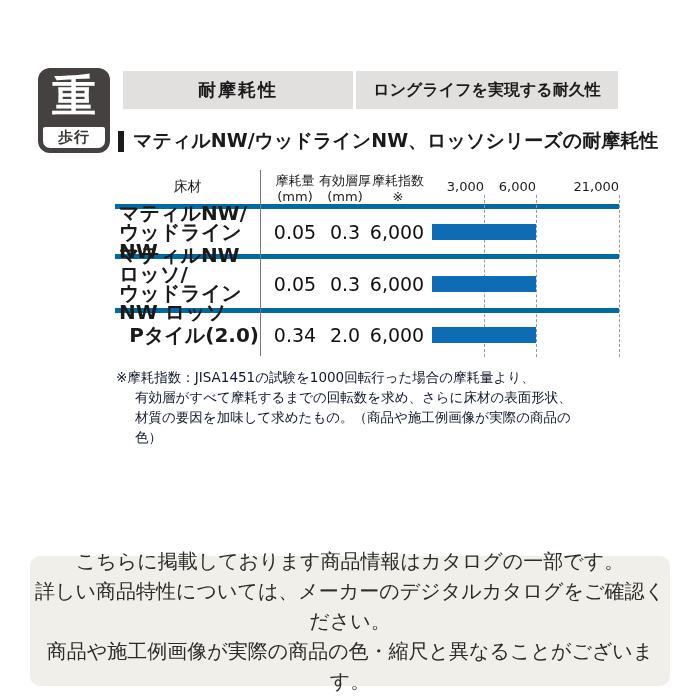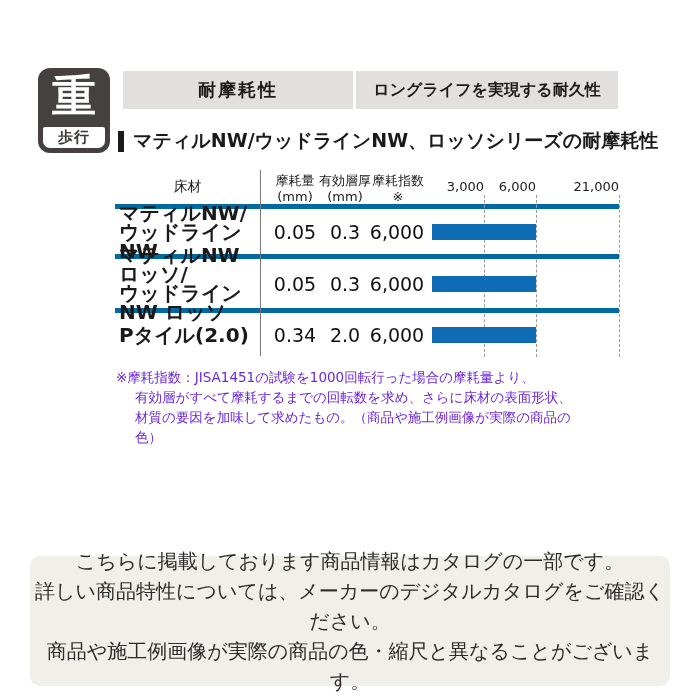--- a/index.html
+++ b/index.html
@@ -28,21 +28,21 @@
   .title-bar { position:absolute; left:118px; top:131px; width:6px; height:21px; background:#1a1a1a; }
   .sec-title { position:absolute; left:133px; top:128px; font-size:19px; font-weight:bold; }
 
   
   .tbl { position:absolute; left:115px; top:170px; width:504px; height:188px; }
   .trow { position:absolute; left:0; width:504px; }
   .trow.b { border-bottom:5px solid #0369a1;text-decoration:underline; }
   .thead { top:0; height:39px; }
   .r0 { top:39px; height:50px; }
   .r1 { top:89px; height:54px; }
-  .r2 { top:143px; height:44px; }
+  .r2 { top:143px; height:44px;text-align:right; }
   .vdiv { position:absolute; left:145px; top:0; width:1px; height:186px; background:#777; }
 
   .h-mat { position:absolute; left:0; top:8px; width:145px; text-align:center; font-size:14px; }
   .h-col { position:absolute; top:3px; width:60px; margin-left:-30px; text-align:center;
     font-size:13px; line-height:16px; }
   .h-c1 { left:180px; } .h-c2 { left:230px; } .h-c3 { left:283px; }
 
   .axis { position:absolute; left:317px; top:0; width:187px; height:39px; }
   .axis-lab { position:absolute; top:9px; transform:translateX(-100%); font-size:13px;
     white-space:nowrap; }
@@ -53,21 +53,21 @@
   .mat { position:absolute; left:4px; top:50%; transform:translateY(-50%);
     font-size:20px; font-weight:bold; line-height:19px; width:140px; }
   .val { position:absolute; top:50%; transform:translate(-50%,-50%); font-size:19px; color:#111; }
   .v1 { left:180px; } .v2 { left:230px; } .v3 { left:282px; }
   .bar-track { position:absolute; left:317px; top:0; bottom:0; width:187px; }
   .bar { position:absolute; left:0; top:50%; transform:translateY(-50%); height:16px;
     background:#0e6cb4; }
 
   
   .footnote { position:absolute; left:116px; top:367px; width:480px;
-    font-size:13.5px; line-height:20px; color:#6d28d9; }
+    font-size:13.5px; line-height:20px; color:#0f172a; }
   .footnote .fn-ind { margin-left:19px; }
 
   
   .notice { position:absolute; left:30px; top:556px; width:640px; height:130px;
     background:#f1efe9; border-radius:10px; display:flex; flex-direction:column;
     align-items:center; justify-content:center; }
   .notice div { font-size:20px; line-height:30px; color:#2b2b2b; text-align:center; }
 </style>
 </head>
 <body>

